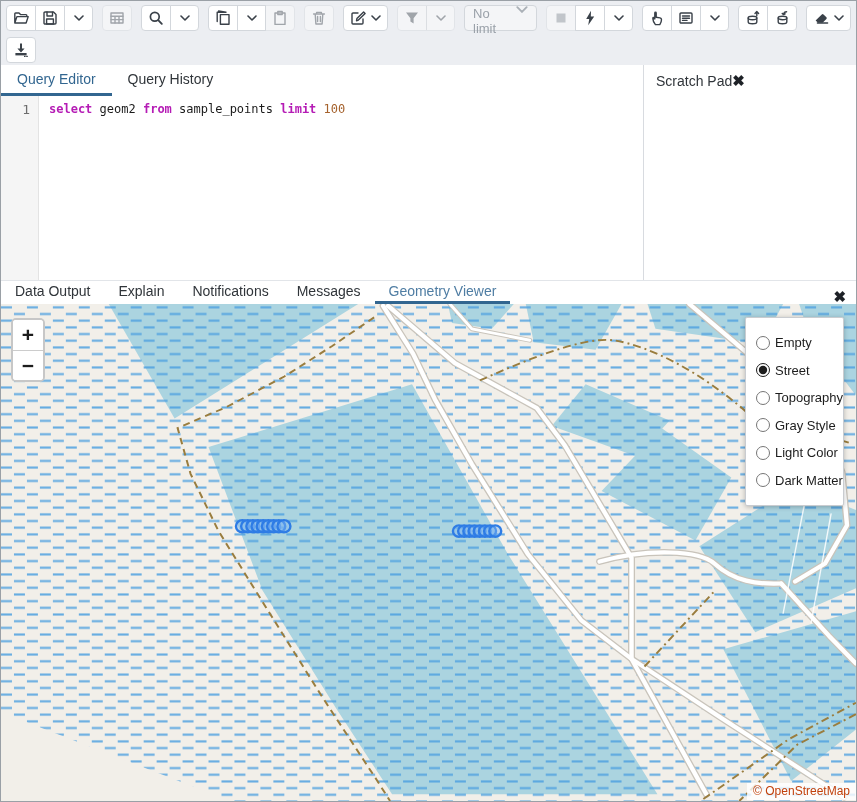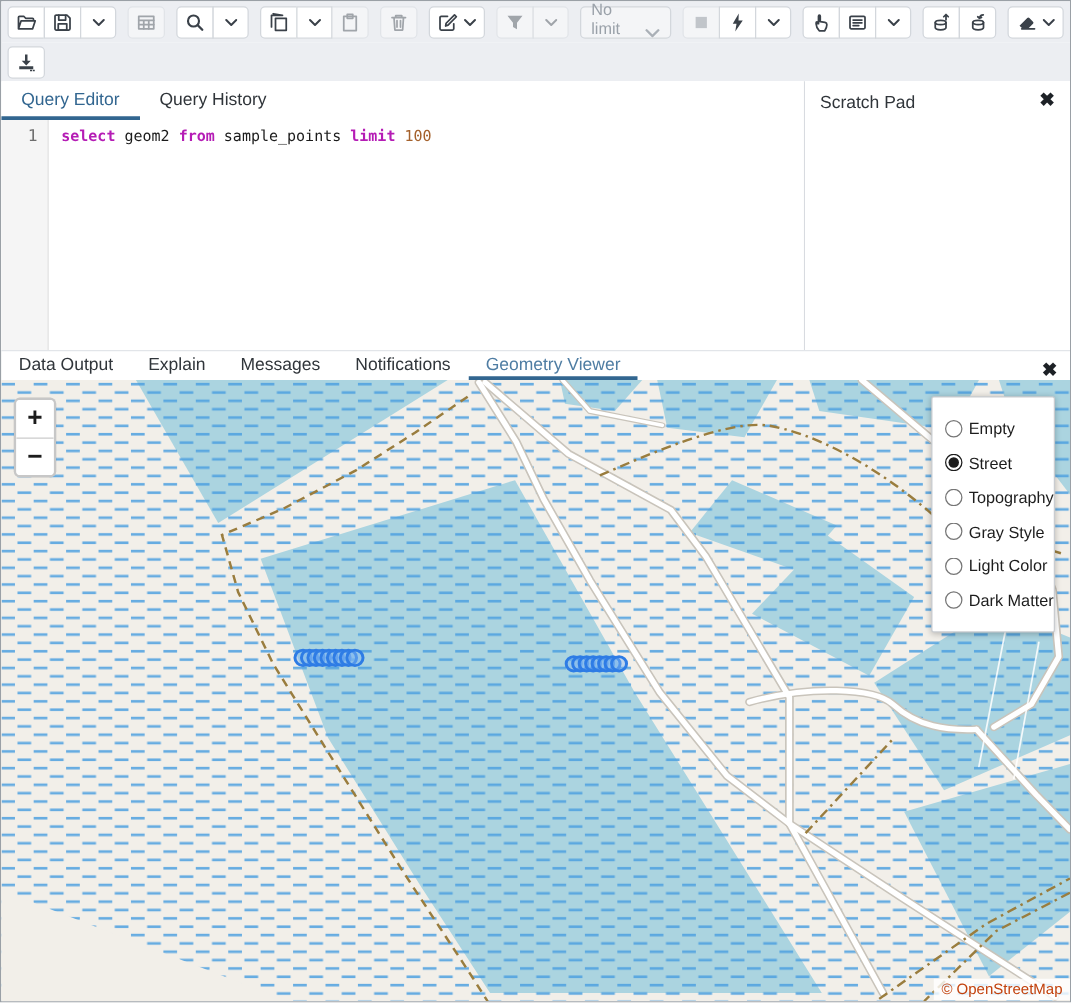--- a/index.html
+++ b/index.html
@@ -12,35 +12,35 @@
   .btn-group { display:flex; }
   .btn { height:26px; min-width:29px; padding:0 6px; background:#fff; border:1px solid #d3d7dc; display:flex; align-items:center; justify-content:center; gap:4px; cursor:pointer; }
   .btn-group .btn + .btn { margin-left:-1px; }
   .btn-group .btn:first-child { border-radius:4px 0 0 4px; }
   .btn-group .btn:last-child { border-radius:0 4px 4px 0; }
   .btn-group .btn:only-child, .btn.single { border-radius:4px; }
   .btn.dis { opacity:.42; cursor:default; }
   .btn svg { display:block; }
   .icon-stroke { stroke:#3a4149; fill:none; stroke-width:1.4; stroke-linecap:round; stroke-linejoin:round; }
   .icon-fill { fill:#3a4149; stroke:none; }
-  .limit-box { height:26px; width:102px; background:#f4f5f7; border:1px solid #d3d7dc; border-radius:4px; display:flex; align-items:flex-end; justify-content:space-between; padding:0 8px; color:#9aa1a9; font-size:13px; }
+  .limit-box { height:26px; width:102px; background:#f4f5f7; border:1px solid #d3d7dc; border-radius:4px; display:flex; align-items:flex-start; justify-content:space-between; padding:0 8px; color:#9aa1a9; font-size:13px; }
 
   
   .mid { display:flex; flex:0 0 auto; height:215px; background:#fff; }
   .editor-col { width:643px; display:flex; flex-direction:column; border-right:1px solid #d8dbe0; }
   .tabbar { height:31px; display:flex; align-items:stretch; background:#fff; flex:0 0 auto; }
   .tab { display:flex; align-items:center; padding:8px 16px; font-size:14px; color:#30353a; cursor:pointer; border-bottom:3px solid transparent; }
   .tab.active { color:#326690; border-bottom-color:#326690; }
   .editor { flex:1; display:flex; background:#fff; }
   .gutter { width:38px; background:#f5f5f5; border-right:1px solid #e3e3e3; text-align:right; padding:6px 8px 0 0; font-family:"DejaVu Sans Mono",monospace; font-size:13px; color:#6d6d6d; }
   .codearea { flex:1; padding:6px 0 0 10px; font-family:"DejaVu Sans Mono",monospace; font-size:12px; color:#1b1b1b; white-space:pre; }
   .tok-keyword { color:#b51cb5; font-weight:bold; }
   .tok-plain { color:#1b1b1b; }
   .tok-number { color:#a5622d; }
-  .scratch-col { flex:1; display:flex; flex-direction:column; background:#fff; }
+  .scratch-col { flex:1; display:flex; flex-direction:row; background:#fff; }
   .scratch-head { height:31px; display:flex; align-items:center; justify-content:space-between; padding:0 12px; font-size:14px; color:#30353a; }
   .close-x { font-weight:bold; font-size:15px; color:#1d2126; cursor:pointer; line-height:1; }
 
   
   .res-tabbar { height:24px; border-top:1px solid #e2e5e9; display:flex; align-items:stretch; background:#fff; flex:0 0 auto; position:relative; }
   .res-tabbar .tab { padding:0 14px; }
   .res-close { position:absolute; right:10px; top:8px; }
 
   
   .map-area { position:relative; flex:1; overflow:hidden; background:#f2efe9; }
@@ -256,22 +256,22 @@
         <span>Scratch Pad</span>
         <span class="close-x">✖</span>
       </div>
       <div style="flex:1"></div>
     </div>
   </div>
 
   <div class="res-tabbar">
     <div class="tab">Data Output</div>
     <div class="tab">Explain</div>
+    <div class="tab">Notifications</div>
     <div class="tab">Messages</div>
-    <div class="tab">Notifications</div>
     <div class="tab active" style="color:#4f7da3">Geometry Viewer</div>
     <span class="close-x res-close">✖</span>
   </div>
 
   <div class="map-area">
     <svg class="basemap" viewBox="0 0 857 521" preserveAspectRatio="none">
       <defs>
         <pattern id="wet" width="26" height="14" patternUnits="userSpaceOnUse">
           <rect x="0" y="2.4" width="11" height="2.2" fill="#4da0e0"></rect>
           <rect x="13" y="9.4" width="11" height="2.2" fill="#4da0e0"></rect>

